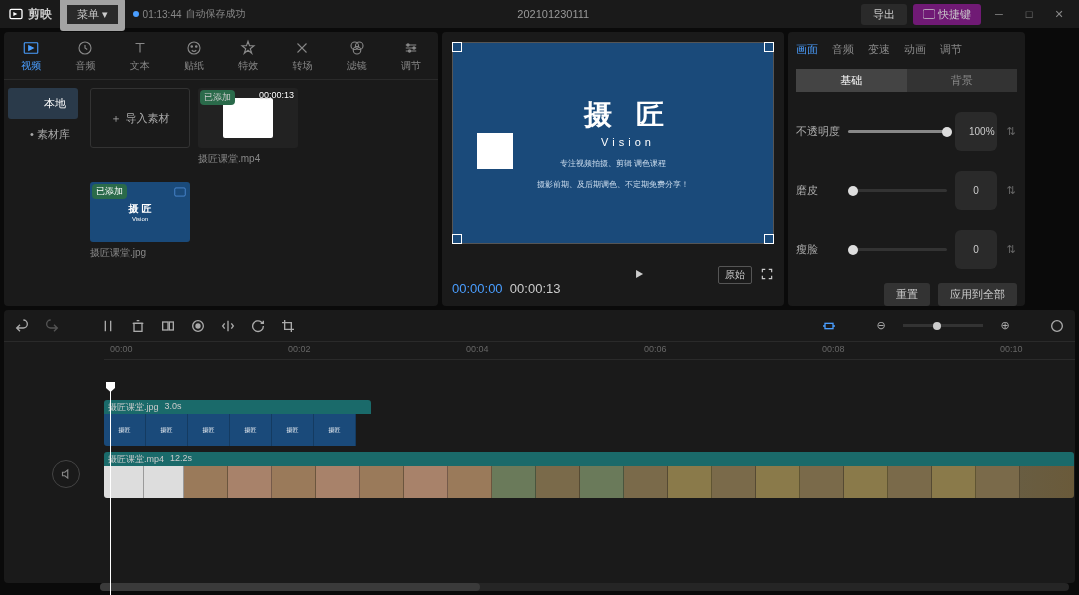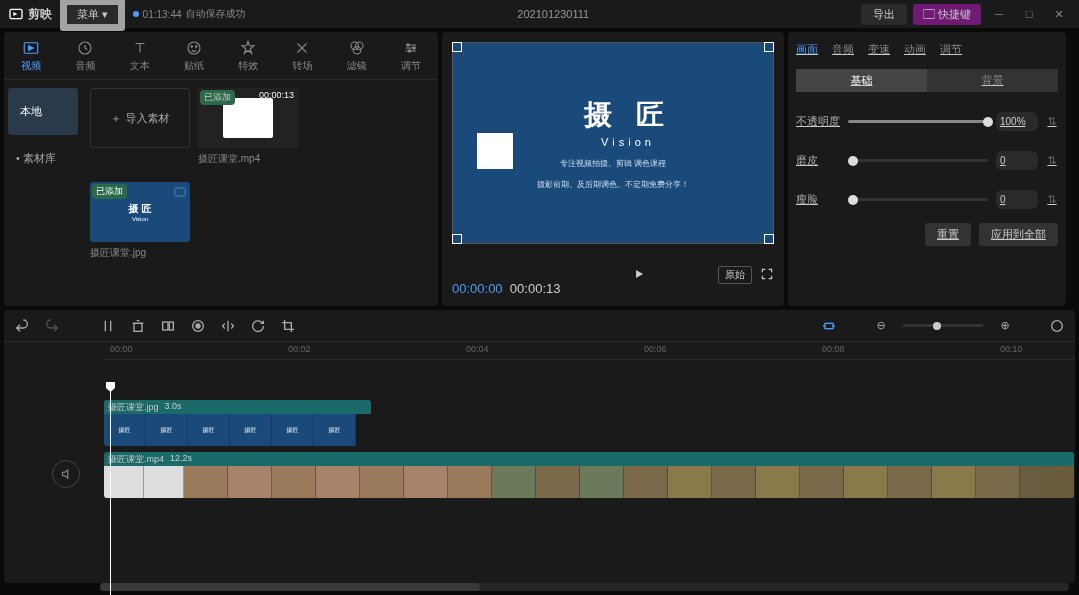--- a/index.html
+++ b/index.html
@@ -17,21 +17,21 @@
 .win-btn { width:24px; height:20px; display:flex; align-items:center; justify-content:center; cursor:pointer; color:#888; }
 
 .main { display:flex; height:282px; gap:4px; padding:4px; }
 .left-panel { width:434px; background:#1a1a1a; border-radius:4px; display:flex; flex-direction:column; }
 .tool-tabs { display:flex; height:48px; border-bottom:1px solid #2a2a2a; }
 .tool-tab { flex:1; display:flex; flex-direction:column; align-items:center; justify-content:center; gap:2px; cursor:pointer; font-size:10px; color:#888; }
 .tool-tab.active { color:#4a9eff; }
 .tool-tab svg { width:18px; height:18px; }
 .left-body { display:flex; flex:1; }
 .side-tabs { width:78px; padding-top:8px; }
-.side-tab { padding:16px 12px; font-size:11px; cursor:pointer; color:#aaa; }
+.side-tab { padding:8px 12px; font-size:11px; cursor:pointer; color:#aaa;text-align:right; }
 .side-tab.active { background:#2a3a4a; color:#fff; border-radius:3px; margin:0 4px; }
 .media-grid { flex:1; padding:8px; display:flex; flex-wrap:wrap; gap:8px; align-content:flex-start; }
 .import-btn { width:100px; height:60px; border:1px solid #333; border-radius:3px; display:flex; align-items:center; justify-content:center; gap:4px; cursor:pointer; font-size:11px; color:#aaa; }
 .media-item { width:100px; }
 .media-thumb { width:100px; height:60px; border-radius:3px; position:relative; overflow:hidden; }
 .media-badge { position:absolute; top:2px; left:2px; background:#2a6a4a; font-size:9px; padding:1px 4px; border-radius:4px; }
 .media-dur { position:absolute; top:2px; right:4px; font-size:9px; color:#fff; text-shadow:0 0 2px #000; }
 .media-name { font-size:10px; color:#888; margin-top:4px; overflow:hidden; text-overflow:ellipsis; white-space:nowrap; }
 .thumb-video { background:#222; display:flex; align-items:center; justify-content:center; }
 .thumb-doc { width:50px; height:40px; background:#fff; border-radius:2px; }
@@ -48,33 +48,33 @@
 .preview-title { font-size:28px; font-weight:bold; letter-spacing:8px; color:#fff; margin-left:30px; }
 .preview-sub { font-size:11px; color:#fff; margin-left:30px; margin-top:2px; letter-spacing:4px; }
 .preview-small { font-size:8px; color:#cde; margin-top:10px; }
 .preview-controls { display:flex; align-items:center; justify-content:space-between; margin-top:10px; }
 .preview-time { font-size:13px;margin-top:27px; }
 .preview-time .cur { color:#4a9eff; }
 .play-btn { cursor:pointer; color:#ccc; }
 .preview-right { display:flex; gap:8px; align-items:center; }
 .ratio-btn { border:1px solid #555; padding:1px 6px; font-size:10px; border-radius:2px; cursor:pointer; }
 
-.props-panel { width:278px; background:#1a1a1a; border-radius:4px; padding:8px;text-decoration:underline; }
+.props-panel { width:237px; background:#1a1a1a; border-radius:4px; padding:8px; }
 .props-tabs { display:flex; gap:14px; margin-bottom:10px; font-size:11px; }
 .props-tab { cursor:pointer; color:#888; padding:2px 0; }
 .props-tab.active { color:#4a9eff; }
 .sub-tabs { display:flex; margin-bottom:14px; }
 .sub-tab { flex:1; text-align:center; padding:4px; background:#333; cursor:pointer; font-size:11px; color:#888; }
 .sub-tab.active { background:#444; color:#fff; }
 .prop-row { display:flex; align-items:center; gap:8px; margin-bottom:14px; font-size:11px;margin-top:20px; }
 .prop-label { width:44px; color:#aaa; }
 .slider { flex:1; height:3px; background:#333; position:relative; border-radius:2px; }
 .slider-fill { position:absolute; height:100%; background:#888; border-radius:2px; }
 .slider-thumb { position:absolute; width:10px; height:10px; background:#ddd; border-radius:50%; top:-3.5px; }
-.prop-val { width:42px; background:#2a2a2a; padding:4px; border-radius:6px; font-size:10px; }
+.prop-val { width:42px; background:#2a2a2a; text-align:center; padding:14px; border-radius:6px; font-size:10px; }
 .stepper { width:12px; color:#666; cursor:pointer; text-align:center; }
 .prop-btns { display:flex; gap:8px; justify-content:flex-end; margin-top:6px; }
 .prop-btn { background:#333; padding:4px 12px; border-radius:3px; font-size:11px; cursor:pointer; }
 
 .timeline { background:#1a1a1a; margin:0 4px 4px; border-radius:4px; height:273px; }
 .tl-toolbar { height:32px; display:flex; align-items:center; padding:0 10px; gap:14px; border-bottom:1px solid #2a2a2a; }
 .tl-tool { cursor:pointer; color:#aaa; width:16px; height:16px; display:flex; align-items:center; justify-content:center; }
 .tl-tool.active { color:#4a9eff; }
 .tl-spacer { flex:1; }
 .zoom-slider { width:80px; height:3px; background:#333; position:relative; }

